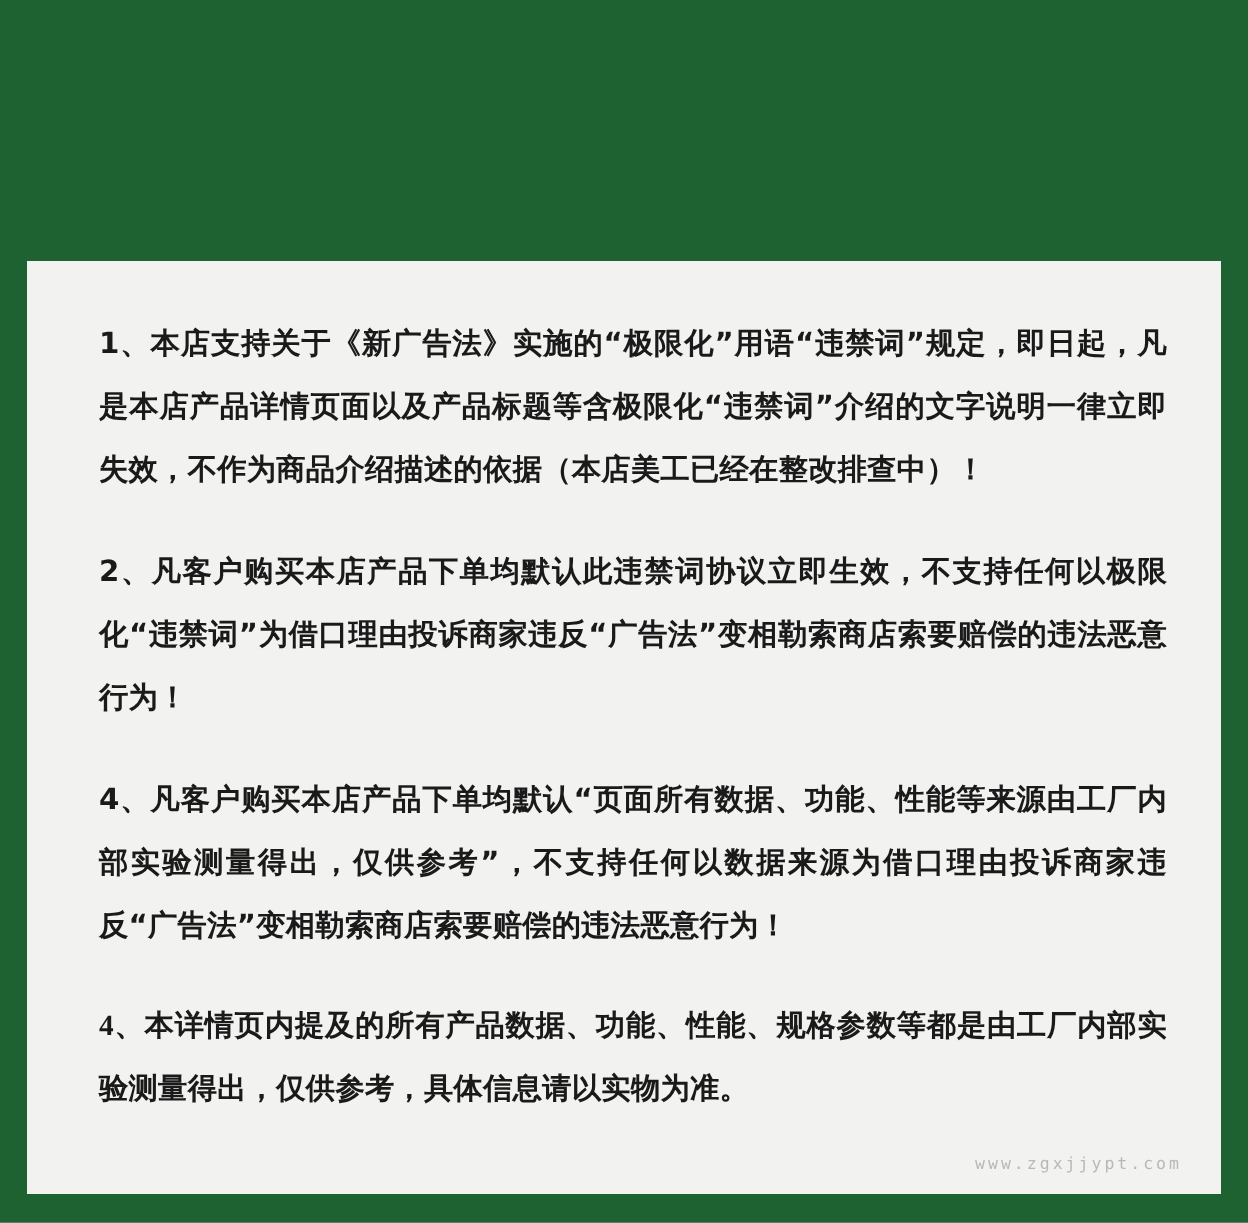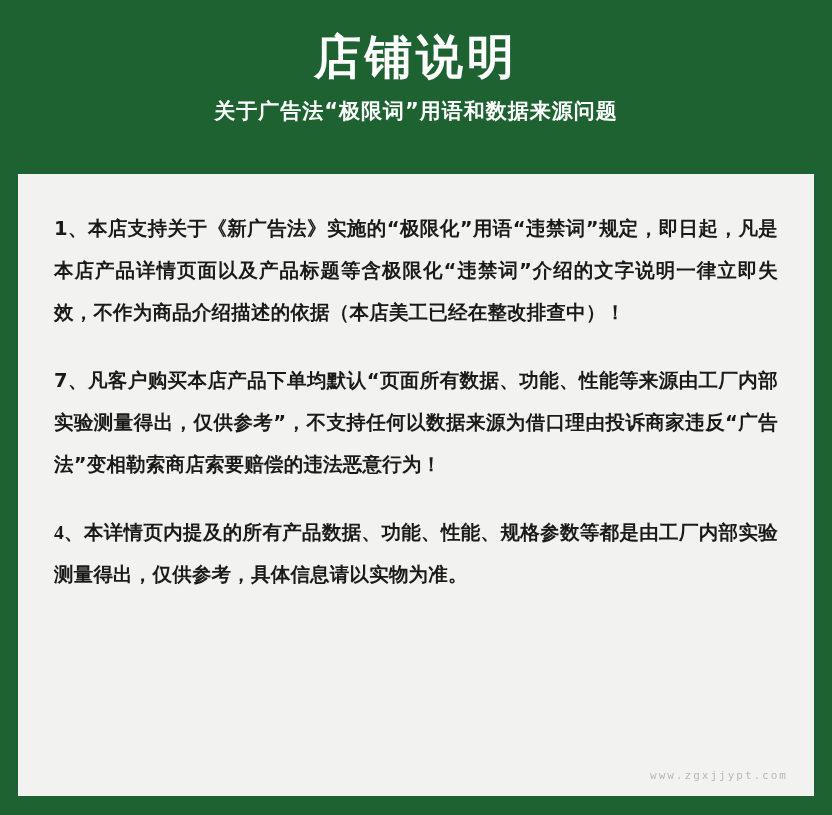--- a/index.html
+++ b/index.html
@@ -41,21 +41,21 @@
     margin: 6px 0 0 0;
   }
   .card {
     position: absolute;
     left: 18px;
     top: 174px;
     width: 796px;
     height: 622px;
     background: #f2f2f0;
     box-sizing: border-box;
-    padding: 34px 36px 0 36px;
+    padding: 34px 36px 0 48px;
   }
   .para {
     color: #1a1a1a;
     font-size: 19.5px;
     line-height: 42px;
     text-align: justify;
     margin: 0 0 26px 0;
     letter-spacing: 0.2px;
     font-weight: bold;
   }
@@ -72,25 +72,22 @@
     letter-spacing: 2px;
     font-family: "DejaVu Sans Mono", "Liberation Mono", monospace;
     margin-top: 41px;
   }
 </style>
 </head>
 <body>
 
 <div class="page">
 
-  <div class="header">
-    <h1 class="title">店铺说明</h1>
-    <p class="subtitle">关于广告法“极限词”用语和数据来源问题</p>
-  </div>
 
   <div class="card">
     <p class="para">1、本店支持关于《新广告法》实施的“极限化”用语“违禁词”规定，即日起，凡是本店产品详情页面以及产品标题等含极限化“违禁词”介绍的文字说明一律立即失效，不作为商品介绍描述的依据（本店美工已经在整改排查中）！</p>
-    <p class="para">7、凡客户购买本店产品下单均默认“页面所有数据、功能、性能等来源由工厂内部实验测量得出，仅供参考”，不支持任何以数据来源为借口理由投诉商家违反“广告法”变相勒索商店索要赔偿的违法恶意行为！</p>
+    <p class="para">2、凡客户购买本店产品下单均默认此违禁词协议立即生效，不支持任何以极限化“违禁词”为借口理由投诉商家违反“广告法”变相勒索商店索要赔偿的违法恶意行为！</p>
+    <p class="para">4、凡客户购买本店产品下单均默认“页面所有数据、功能、性能等来源由工厂内部实验测量得出，仅供参考”，不支持任何以数据来源为借口理由投诉商家违反“广告法”变相勒索商店索要赔偿的违法恶意行为！</p>
     <p class="para">4、本详情页内提及的所有产品数据、功能、性能、规格参数等都是由工厂内部实验测量得出，仅供参考，具体信息请以实物为准。</p>
     <div class="watermark">www.zgxjjypt.com</div>
   </div>
 
 </div>
 
 </body></html>

